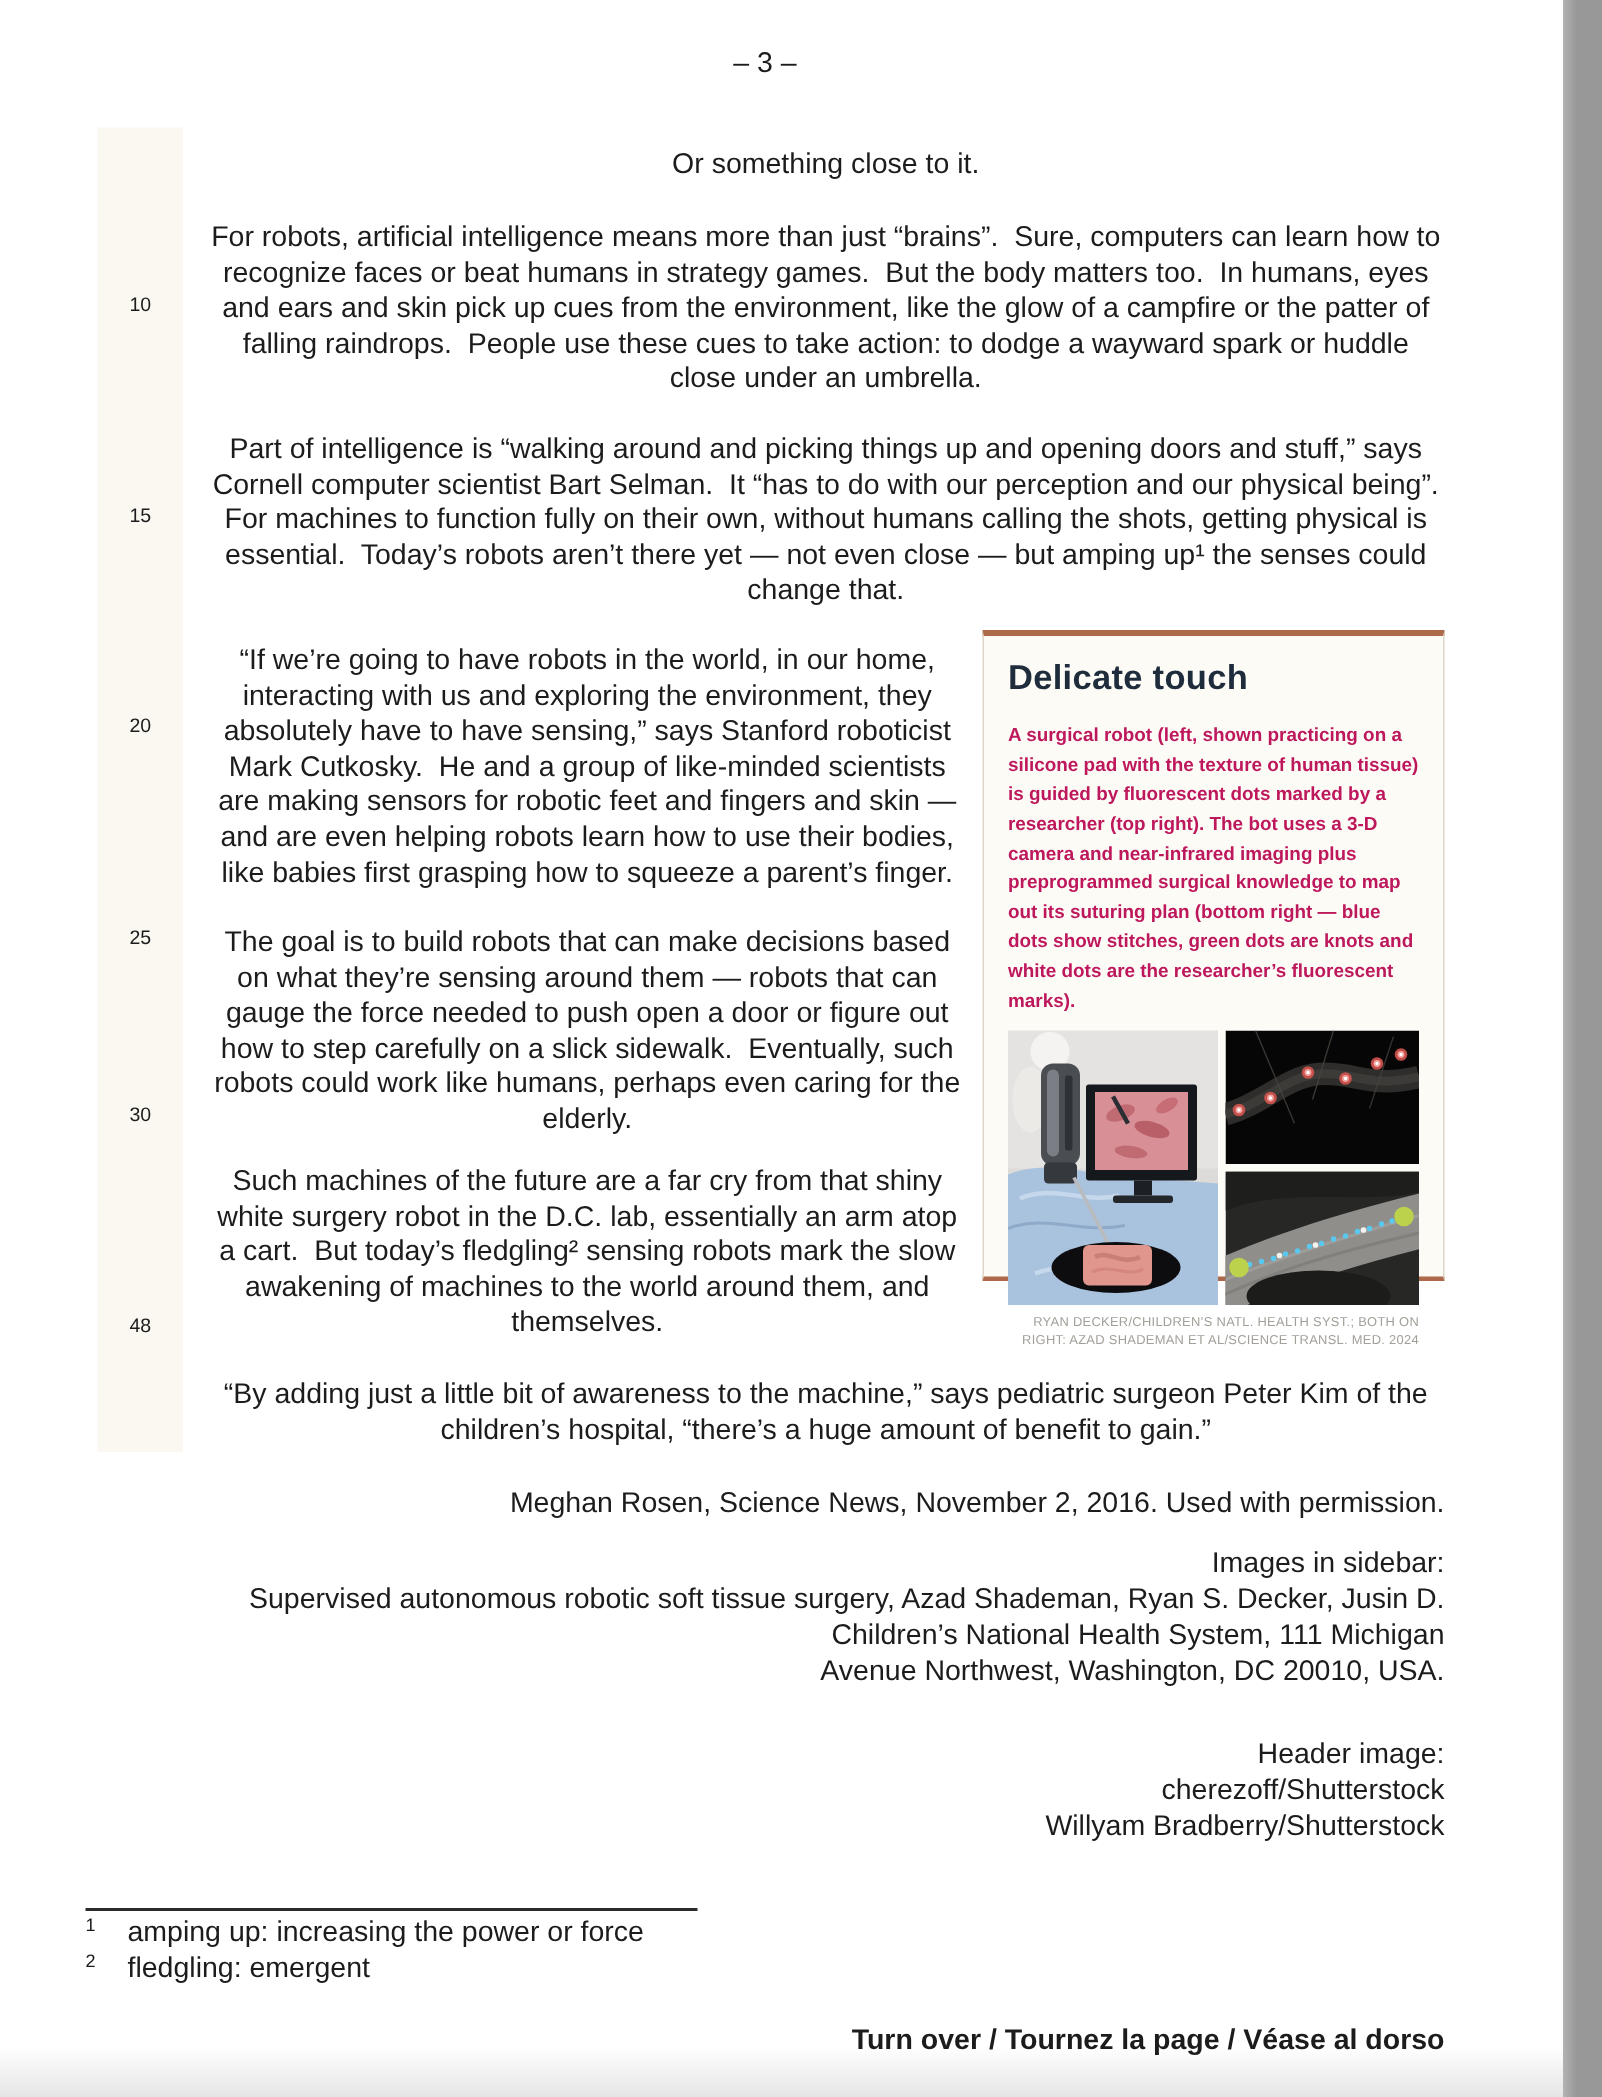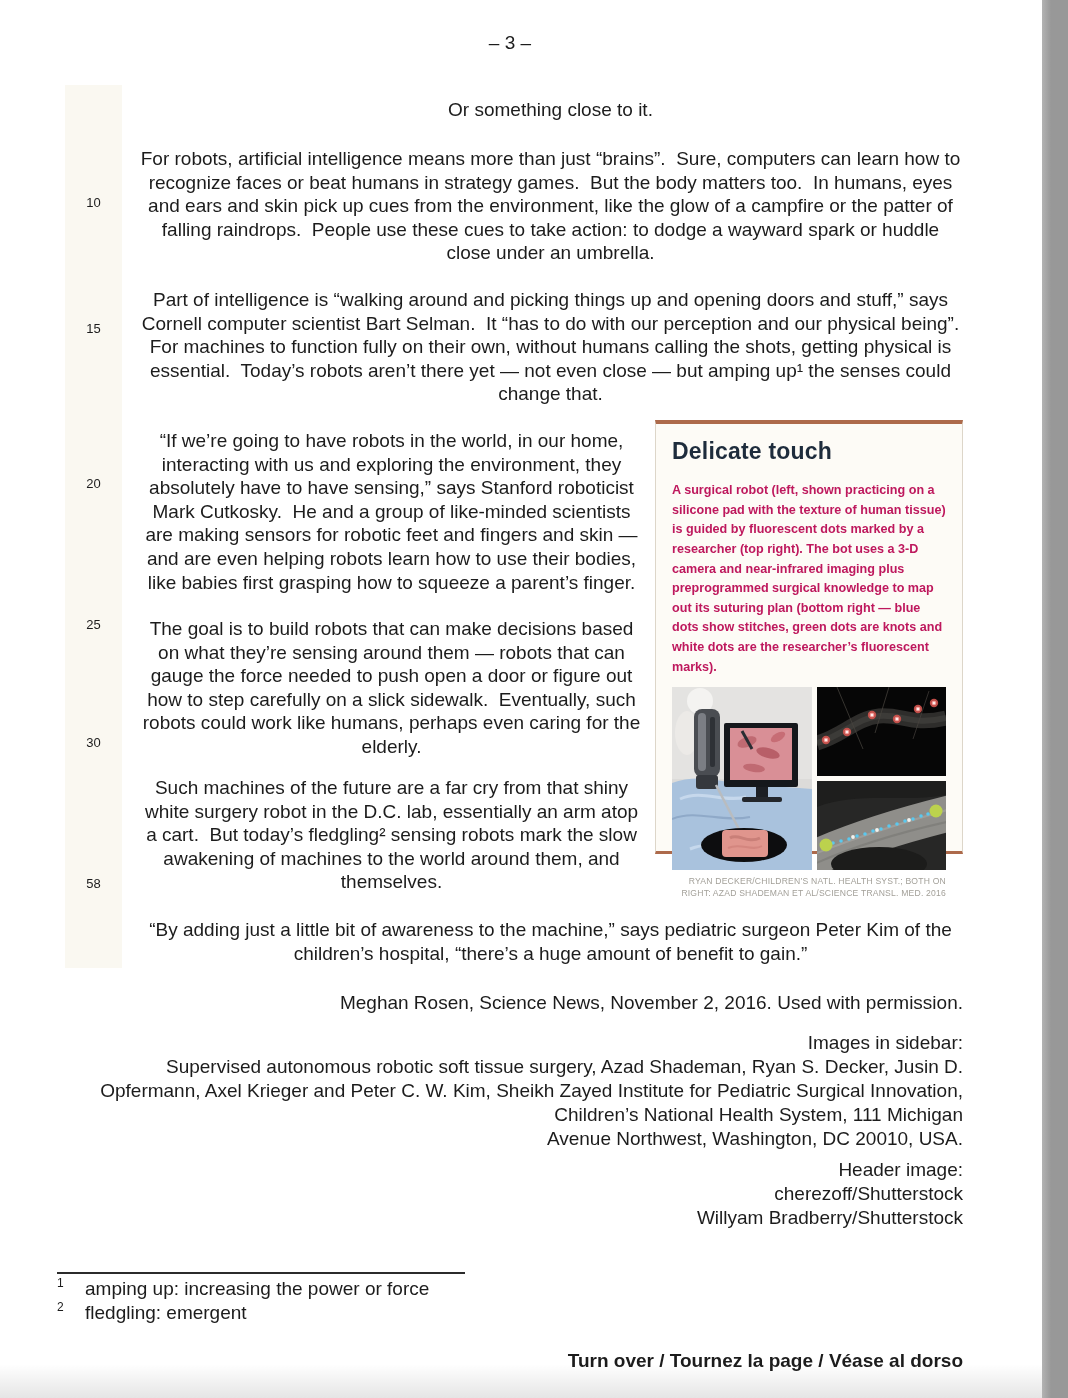--- a/index.html
+++ b/index.html
@@ -110,25 +110,25 @@
 </style>
 </head>
 <body>
 
 <div class="page">
 
   <div class="hdr-pagenum">– 3 –</div>
 
   <div class="line-strip"></div>
   <div class="lnum" style="top:195px;">10</div>
-  <div class="lnum" style="top:321px;">15</div>
+  <div class="lnum" style="top:336px;">15</div>
   <div class="lnum" style="top:476px;">20</div>
   <div class="lnum" style="top:617px;">25</div>
   <div class="lnum" style="top:735px;">30</div>
-  <div class="lnum" style="top:876px;">58</div>
+  <div class="lnum" style="top:876px;">48</div>
 
   <div class="para wide" style="top:98px;">Or something close to it.</div>
   <div class="para wide" style="top:147px;">For robots, artificial intelligence means more than just “brains”.  Sure, computers can learn how to recognize faces or beat humans in strategy games.  But the body matters too.  In humans, eyes and ears and skin pick up cues from the environment, like the glow of a campfire or the patter of falling raindrops.  People use these cues to take action: to dodge a wayward spark or huddle close under an umbrella.</div>
   <div class="para wide" style="top:288px;">Part of intelligence is “walking around and picking things up and opening doors and stuff,” says Cornell computer scientist Bart Selman.  It “has to do with our perception and our physical being”.  For machines to function fully on their own, without humans calling the shots, getting physical is essential.  Today’s robots aren’t there yet — not even close — but amping up¹ the senses could change that.</div>
   <div class="para narrow" style="top:429px;">“If we’re going to have robots in the world, in our home, interacting with us and exploring the environment, they absolutely have to have sensing,” says Stanford roboticist Mark Cutkosky.  He and a group of like-minded scientists are making sensors for robotic feet and fingers and skin — and are even helping robots learn how to use their bodies, like babies first grasping how to squeeze a parent’s finger.</div>
   <div class="para narrow" style="top:617px;">The goal is to build robots that can make decisions based on what they’re sensing around them — robots that can gauge the force needed to push open a door or figure out how to step carefully on a slick sidewalk.  Eventually, such robots could work like humans, perhaps even caring for the elderly.</div>
   <div class="para narrow" style="top:776px;">Such machines of the future are a far cry from that shiny white surgery robot in the D.C. lab, essentially an arm atop a cart.  But today’s fledgling² sensing robots mark the slow awakening of machines to the world around them, and themselves.</div>
   <div class="para wide" style="top:918px;">“By adding just a little bit of awareness to the machine,” says pediatric surgeon Peter Kim of the children’s hospital, “there’s a huge amount of benefit to gain.”</div>
 
   <div class="attribution">Meghan Rosen, Science News, November 2, 2016. Used with permission.</div>
@@ -219,27 +219,26 @@
           <g fill="#f2f2ee">
             <circle cx="36" cy="56" r="1.9"></circle>
               <circle cx="60" cy="49" r="1.9"></circle>
               <circle cx="92" cy="39" r="1.9"></circle>
           </g>
           <circle cx="9" cy="64" r="6.5" fill="#bcd24d"></circle>
           <circle cx="119" cy="30" r="6.5" fill="#bcd24d"></circle>
         </svg>
       </div>
     </div>
-    <div class="sidebar-credit">RYAN DECKER/CHILDREN’S NATL. HEALTH SYST.; BOTH ON RIGHT: AZAD SHADEMAN ET AL/SCIENCE TRANSL. MED. 2016</div>
+    <div class="sidebar-credit">RYAN DECKER/CHILDREN’S NATL. HEALTH SYST.; BOTH ON RIGHT: AZAD SHADEMAN ET AL/SCIENCE TRANSL. MED. 2024</div>
   </div>
 
   <div class="credit-block" style="top:1031px;">
     <div>Images in sidebar:</div>
     <div>Supervised autonomous robotic soft tissue surgery, Azad Shademan, Ryan S. Decker, Jusin D.</div>
-    <div>Opfermann, Axel Krieger and Peter C. W. Kim, Sheikh Zayed Institute for Pediatric Surgical Innovation,</div>
     <div>Children’s National Health System, 111 Michigan</div>
     <div>Avenue Northwest, Washington, DC 20010, USA.</div>
   </div>
 
   <div class="credit-block" style="top:1158px;">
     <div>Header image:</div>
     <div>cherezoff/Shutterstock</div>
     <div>Willyam Bradberry/Shutterstock</div>
   </div>
 

